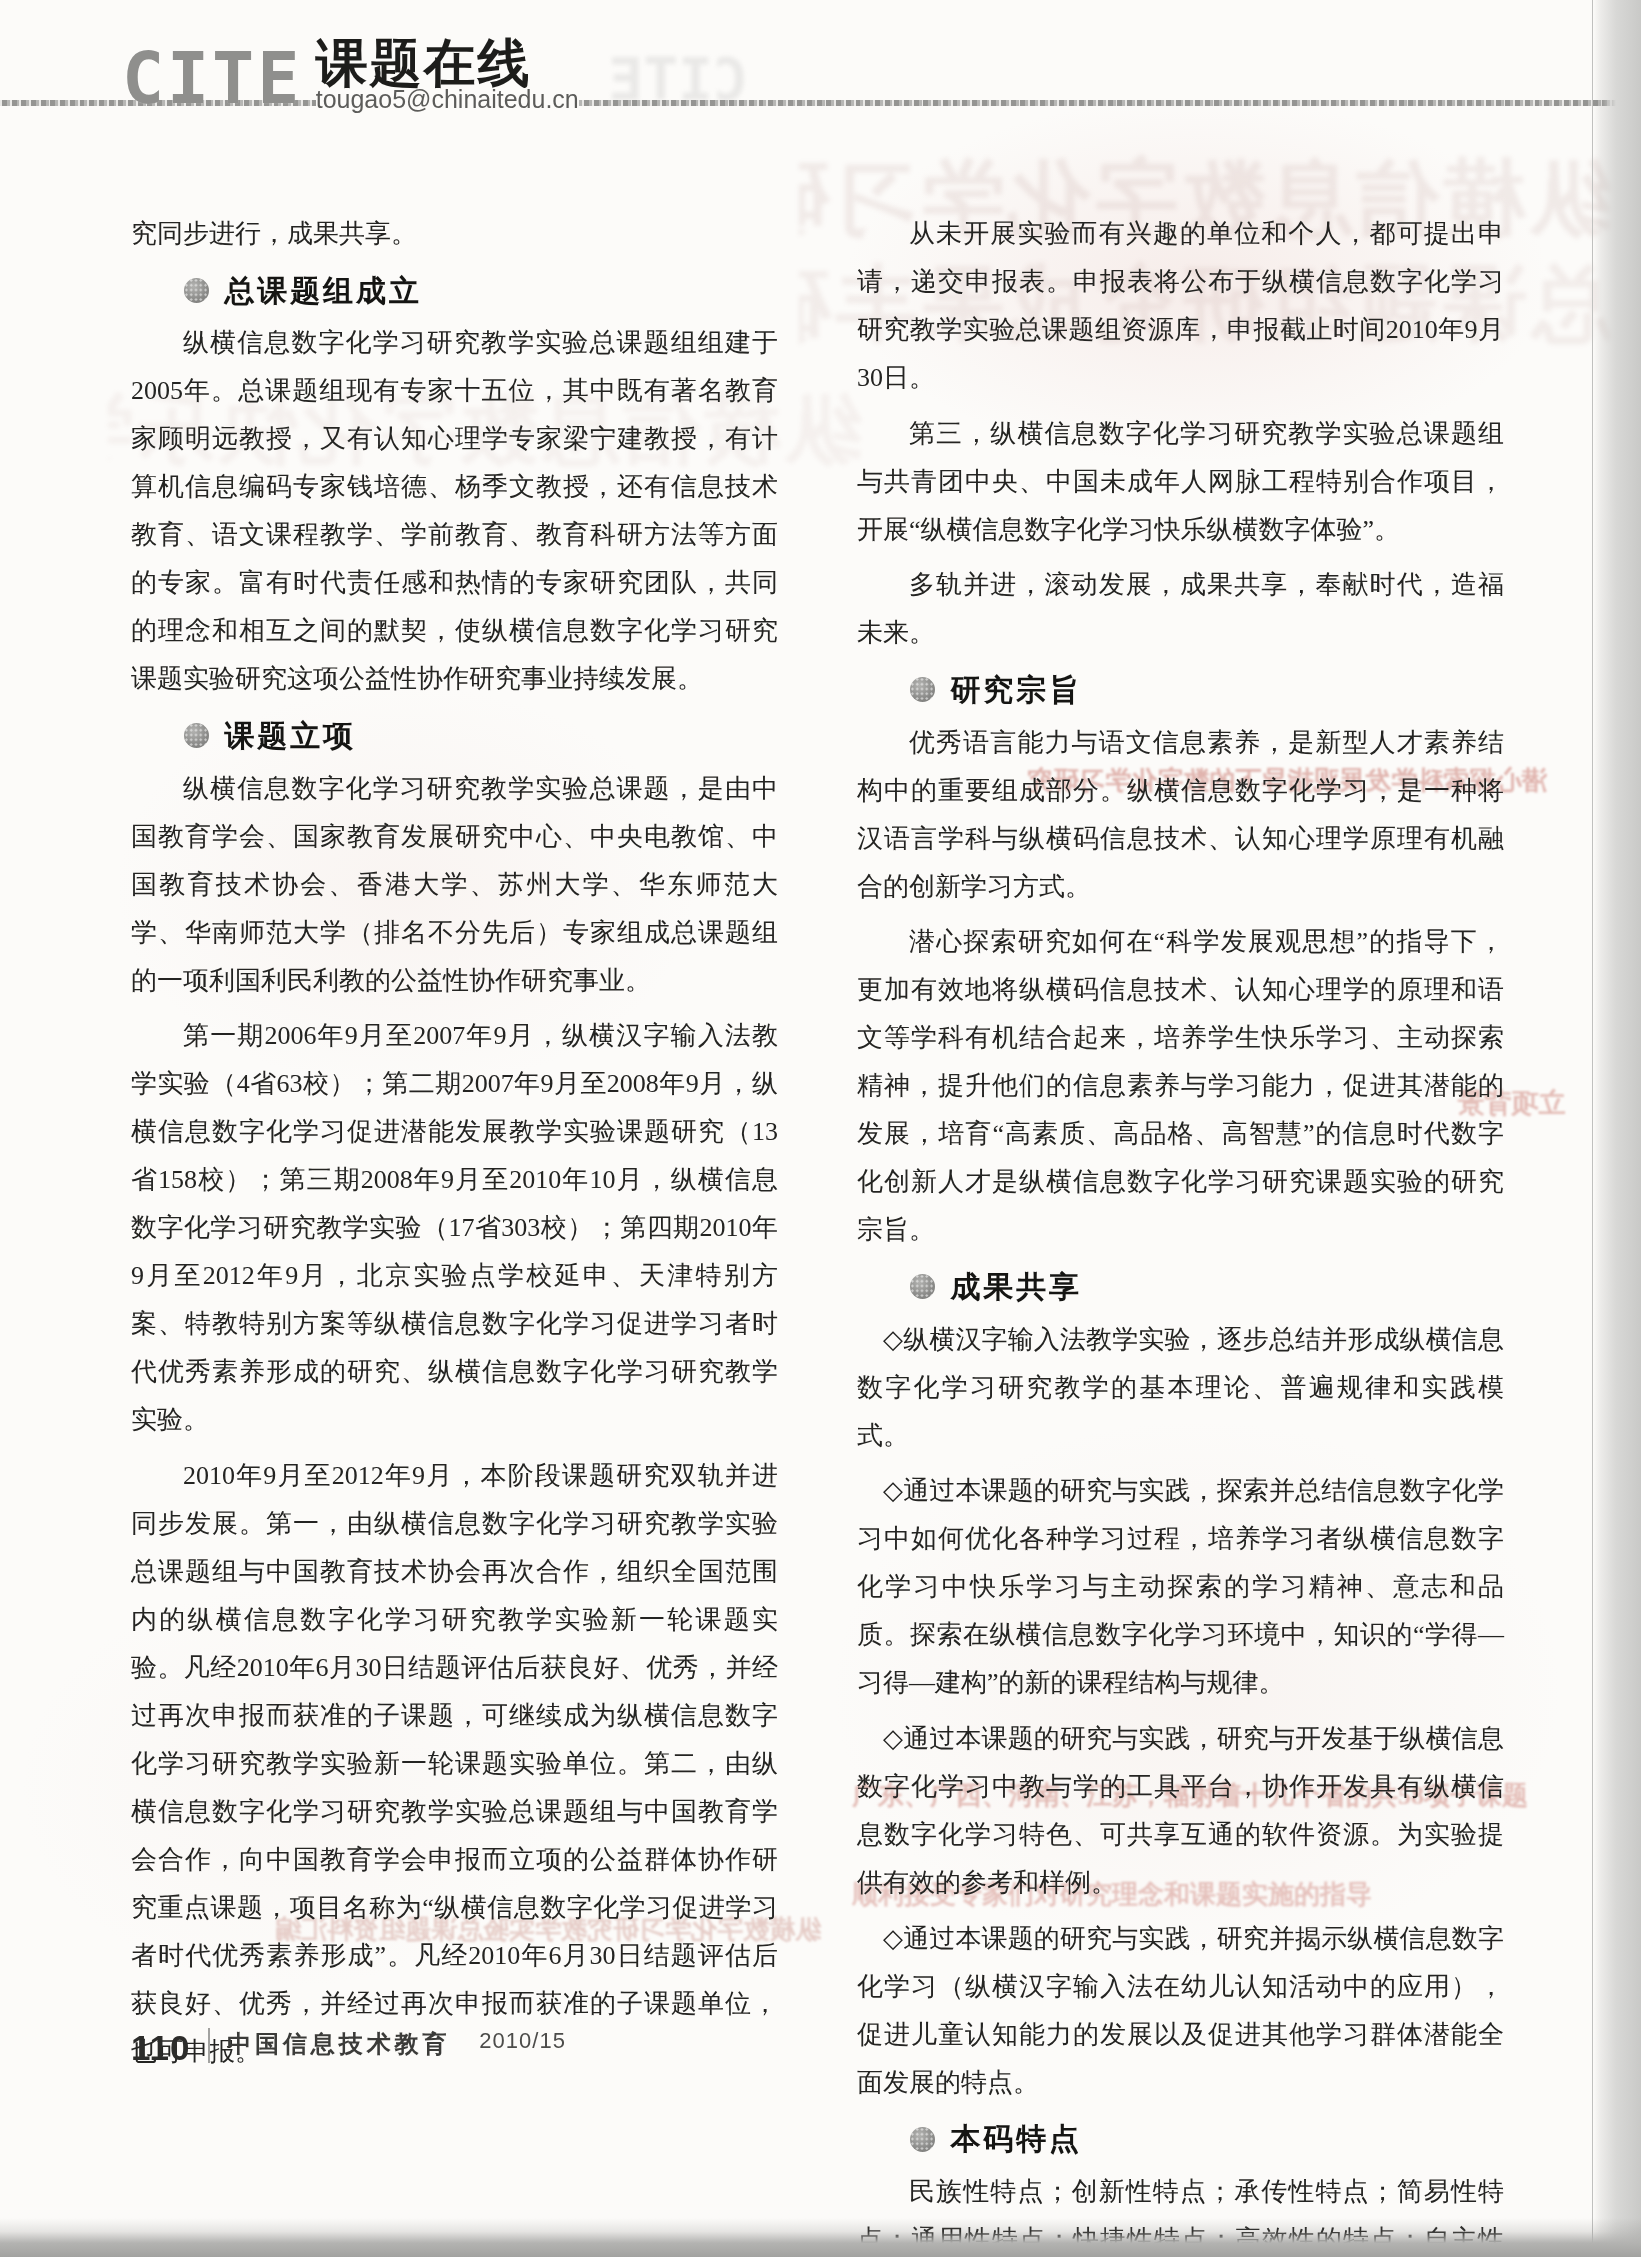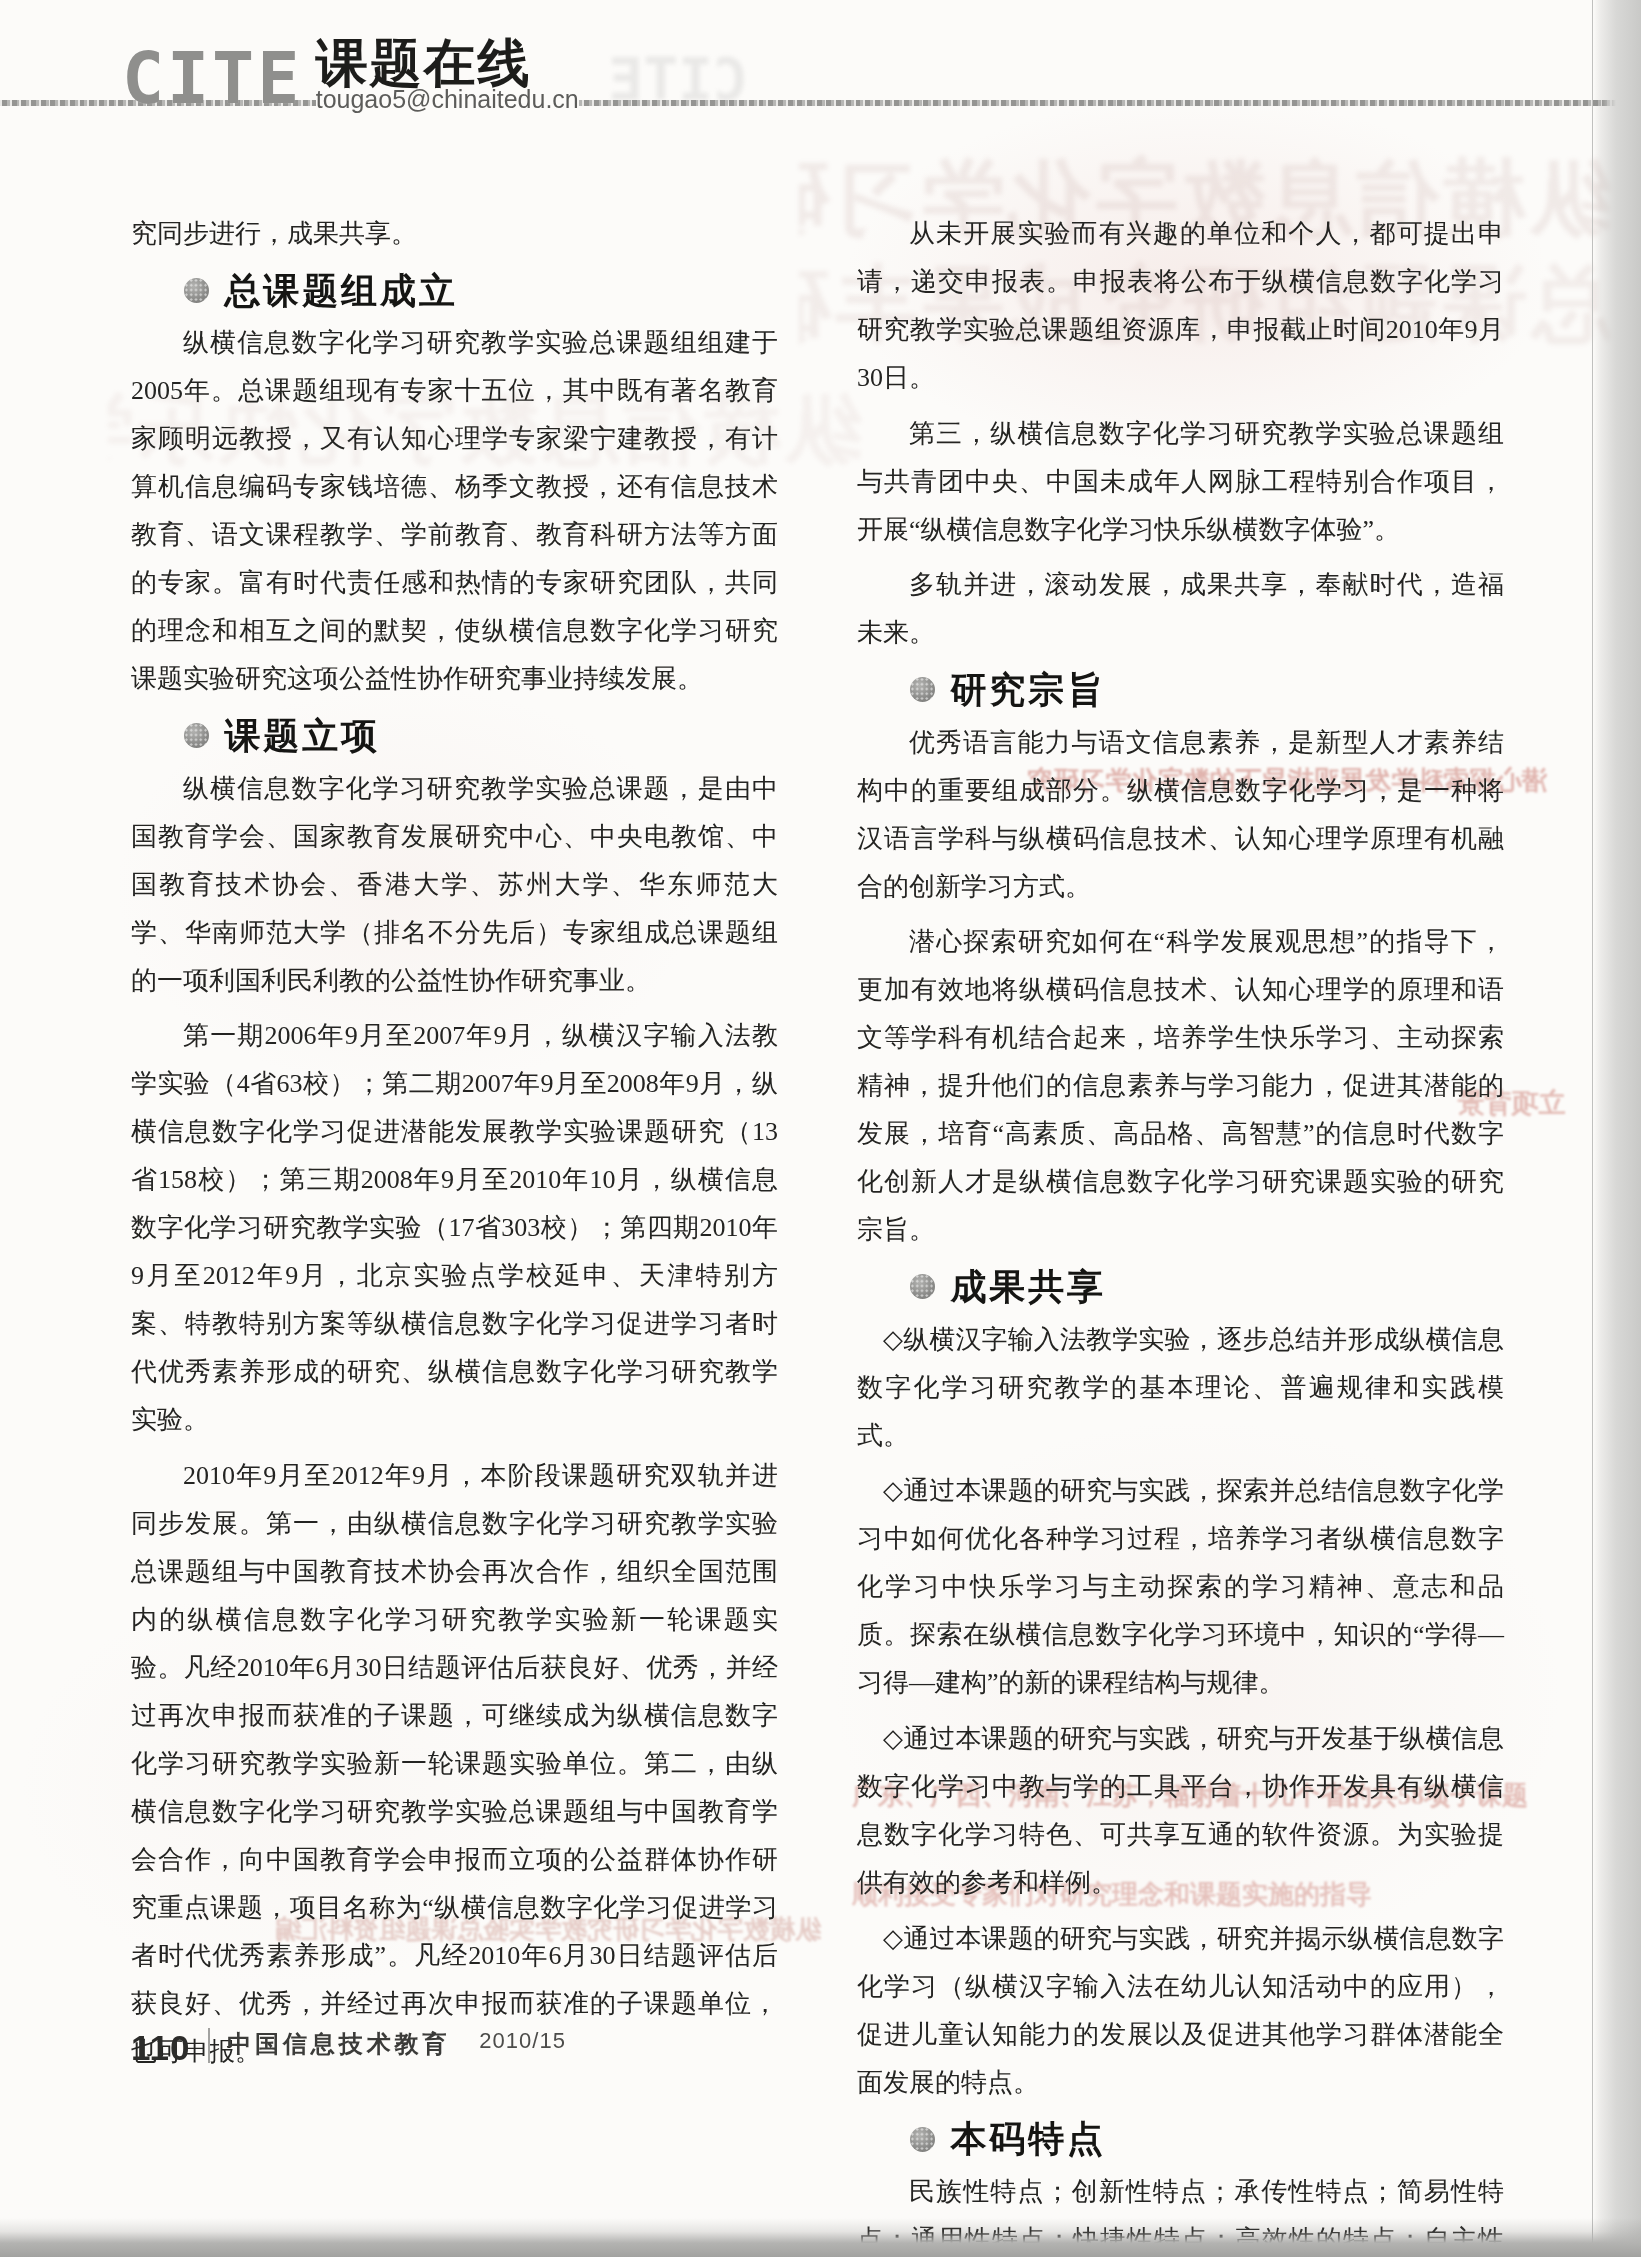--- a/index.html
+++ b/index.html
@@ -42,21 +42,21 @@
   .sec{display:flex;align-items:center;gap:15.4px;margin:11.6px 0 7.7px 53px;height:42px;}
   .bullet{
     width:25px;height:25px;border-radius:50%;flex:0 0 25px;
     background-image:
       radial-gradient(rgba(255,255,255,.55) 1px, transparent 1.4px),
       radial-gradient(circle at 38% 32%, #b2b2b0, #878785 65%, #757573);
     background-size:4.8px 4.8px,100% 100%;
   }
   .sec-t{
     font-family:"Liberation Sans","DejaVu Sans",sans-serif;
-    font-size:36px;font-weight:700;color:#151513;letter-spacing:2.9px;
+    font-size:30px;font-weight:700;color:#151513;letter-spacing:2.9px;
   }
   
   .footer{position:absolute;left:131px;top:2028px;display:flex;align-items:flex-start;}
   .page-num{font-family:"Liberation Sans","DejaVu Sans",sans-serif;font-size:35px;font-weight:800;color:#2c2c2a;letter-spacing:1px;}
   .foot-div{width:1.9px;height:35px;background:#a2a2a0;margin:0 17.4px;}
   .journal{font-family:"Liberation Sans","DejaVu Sans",sans-serif;font-size:24px;font-weight:700;color:#3b3b39;letter-spacing:3.9px;}
   .issue{font-family:"Liberation Sans","DejaVu Sans",sans-serif;font-size:22px;color:#4c4c4a;margin-left:29px;letter-spacing:1px;}
   
   .edge-right{
     position:absolute;top:0;right:0;width:48px;height:100%;

